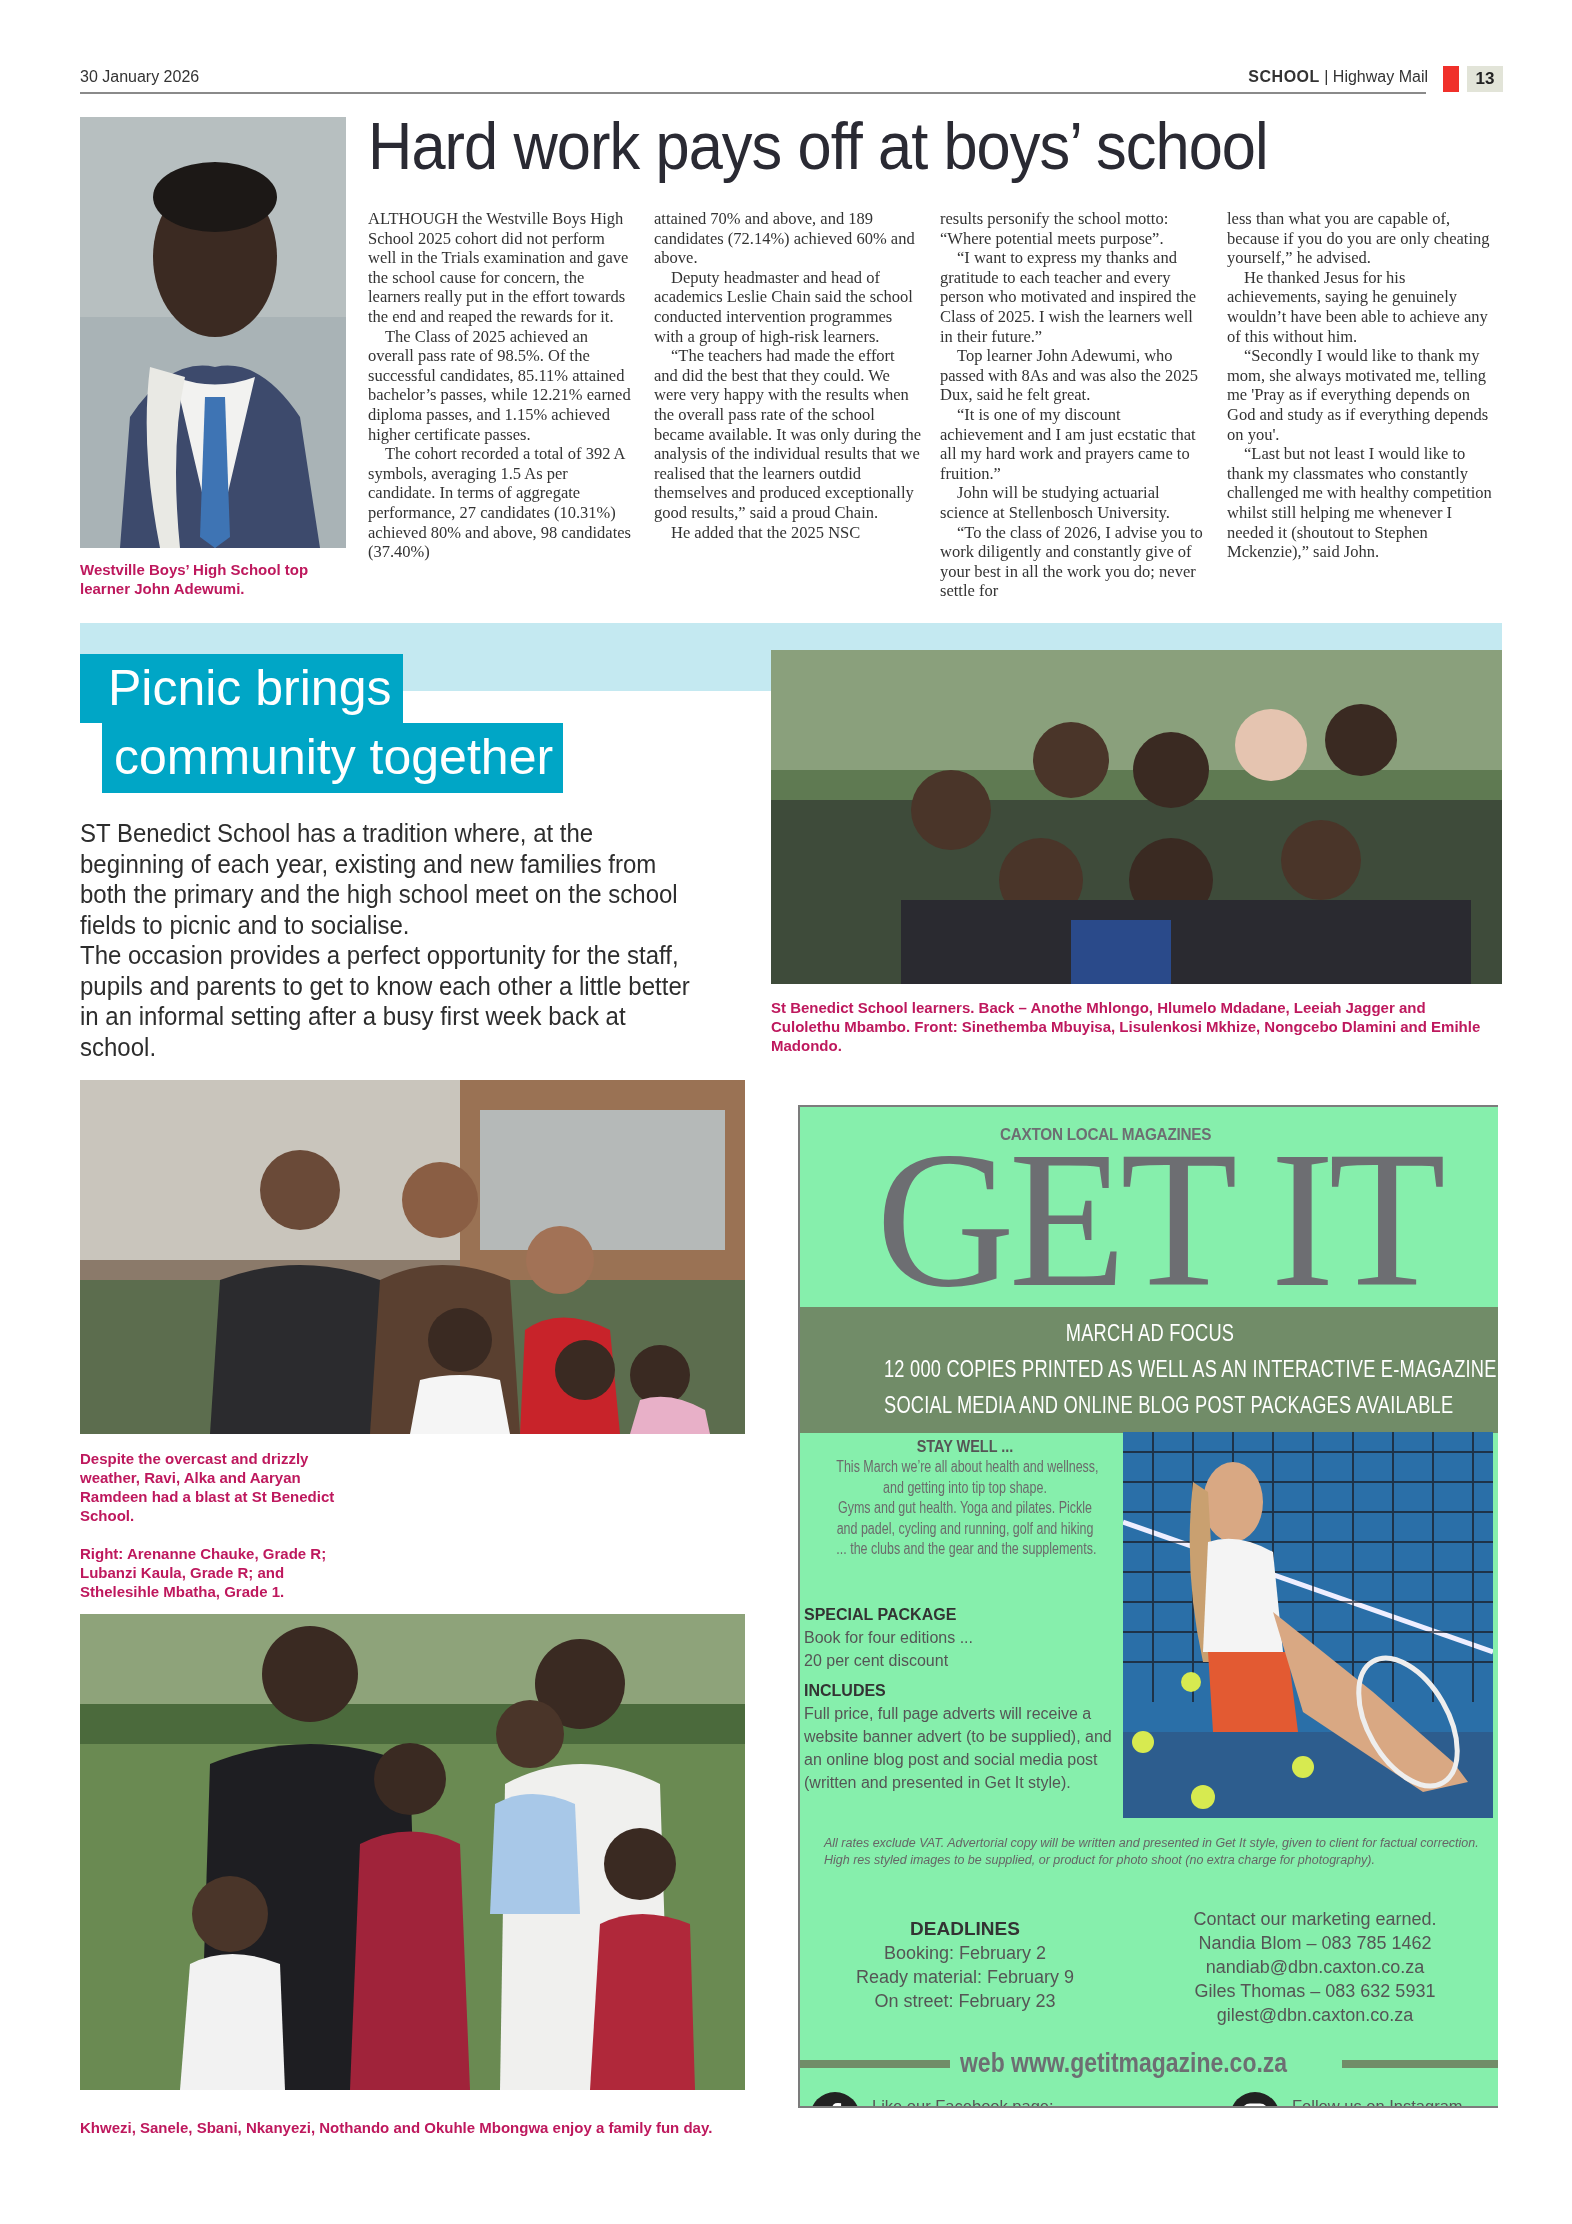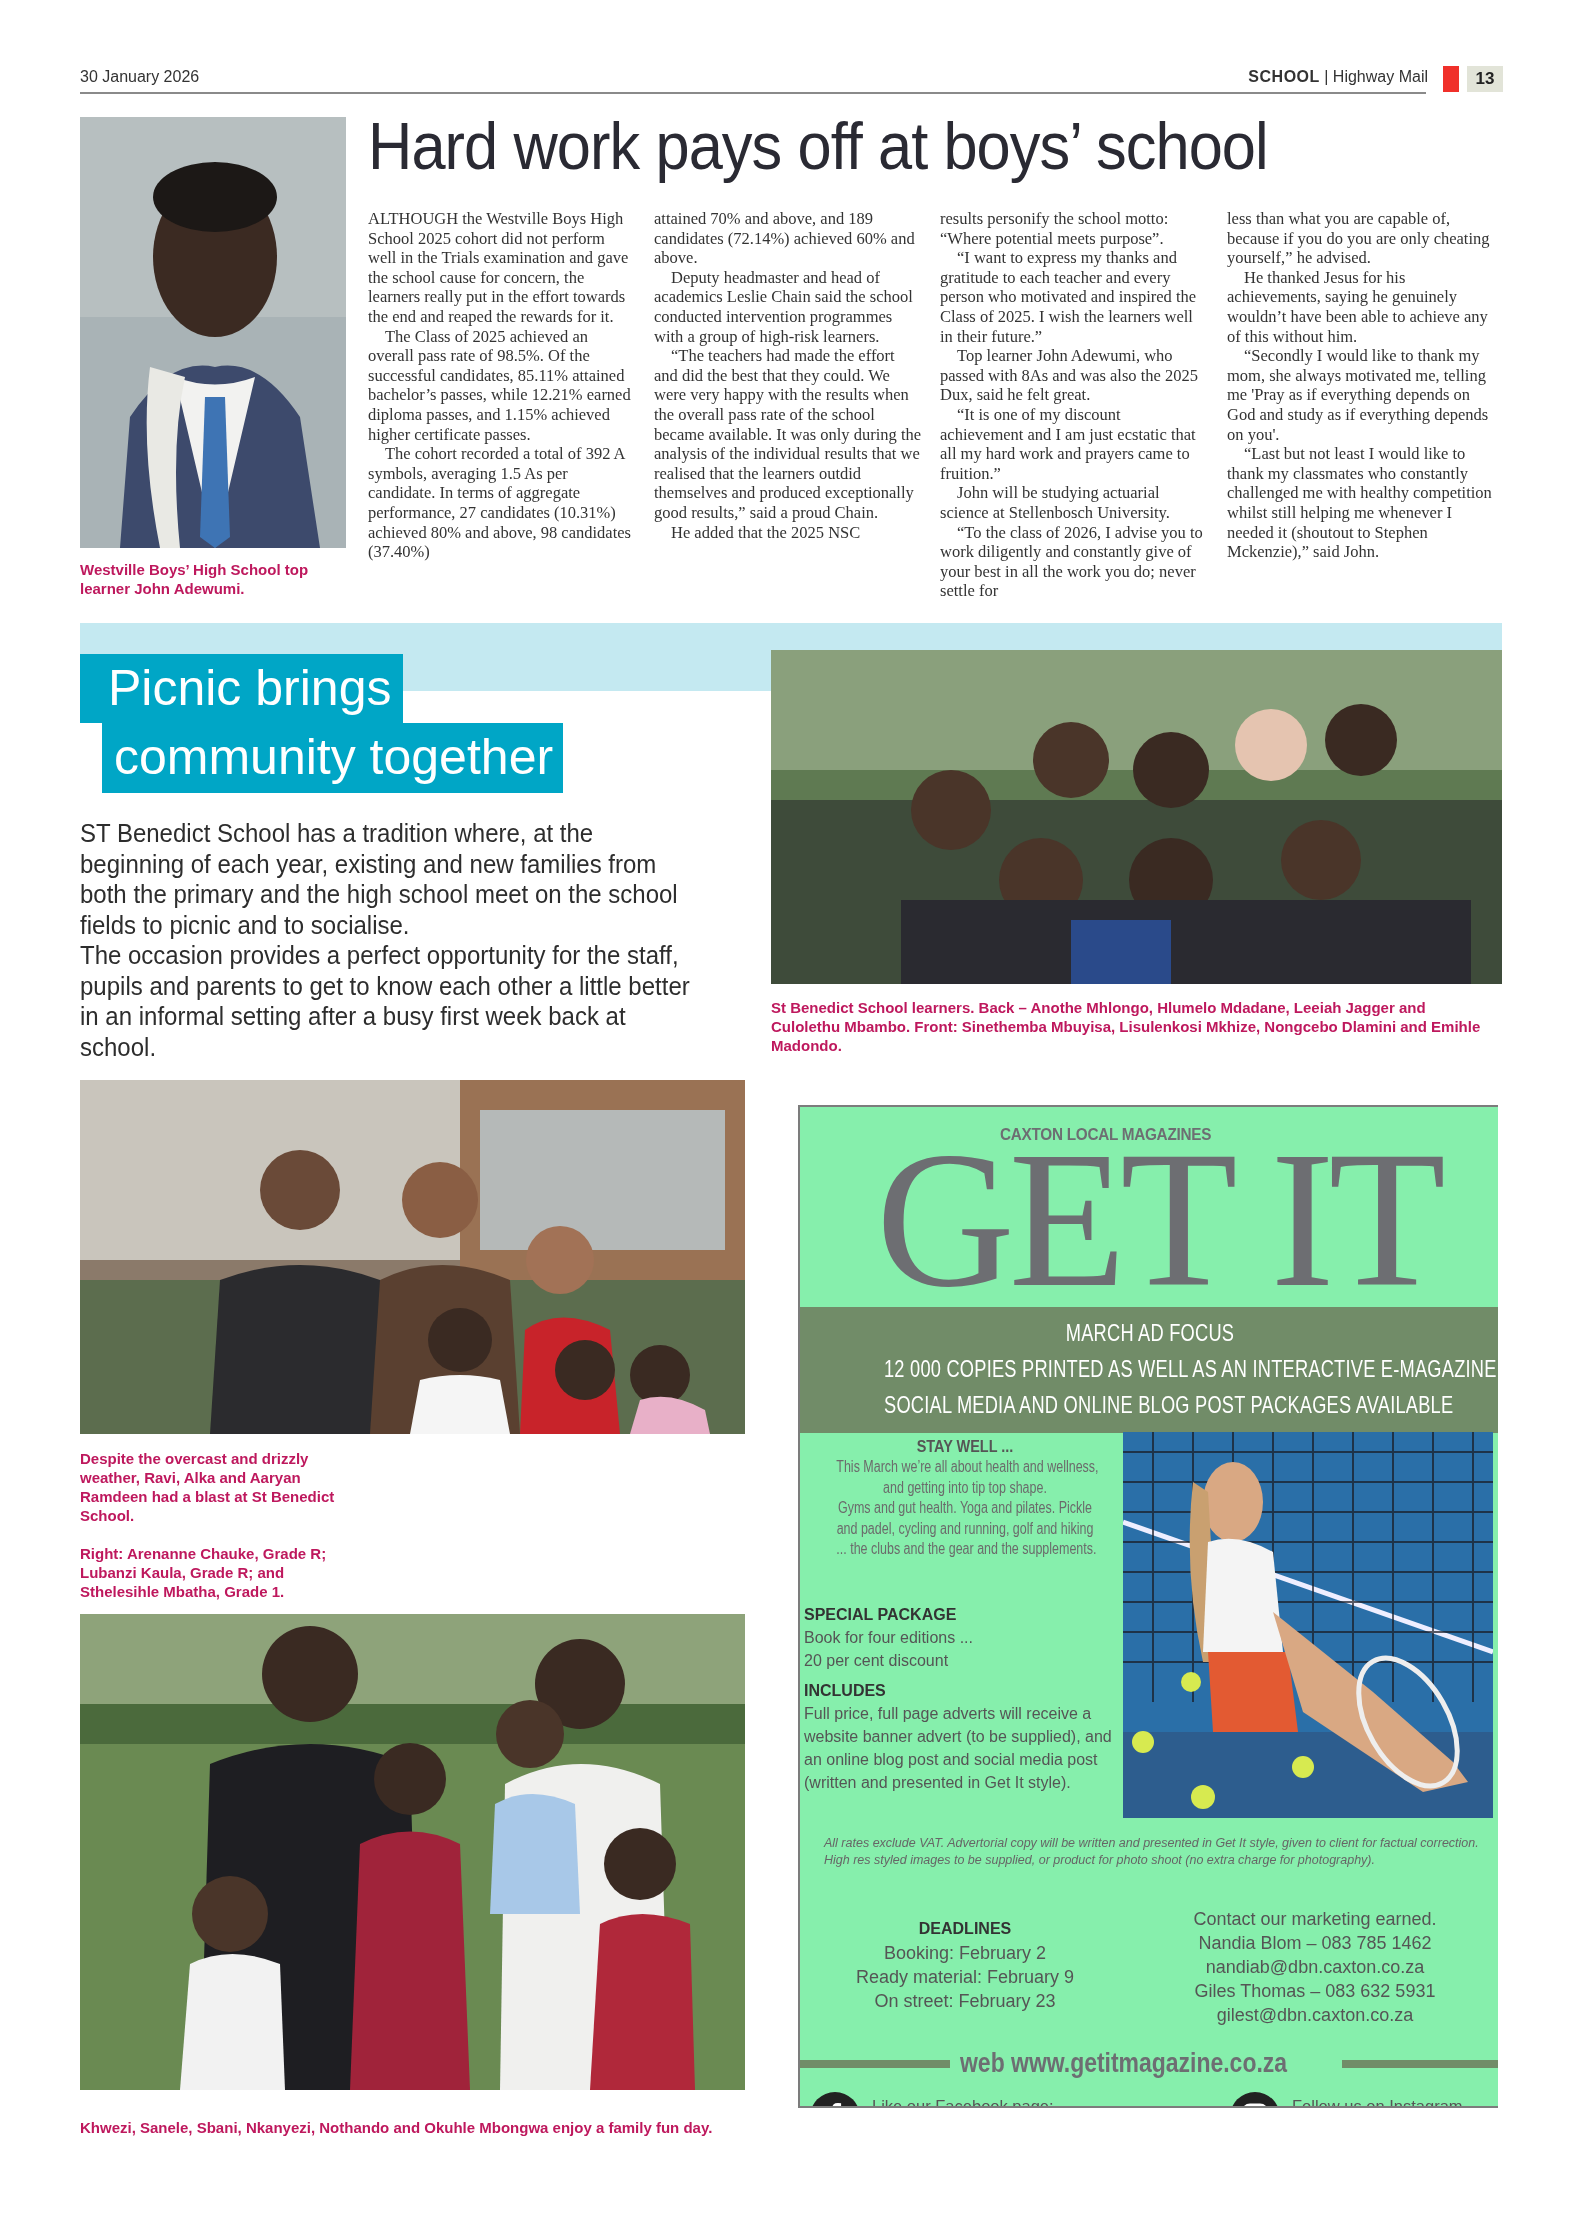--- a/index.html
+++ b/index.html
@@ -41,21 +41,21 @@
   .ad-green .first { padding-top: 8px; }
   .ad-stay { position: absolute; left: 0; top: 330px; width: 330px; text-align: center; color: #6b6b6b; }
   .ad-stay .h { font-weight: bold; font-size: 17px; color: #555; transform: scaleX(0.85); }
   .ad-stay .t { font-size: 16px; line-height: 20.5px; transform: scaleX(0.78); white-space: nowrap; }
   .ad-pkg { position: absolute; left: 4px; top: 497px; width: 330px; color: #555; }
   .ad-pkg .h { font-weight: bold; font-size: 16px; color: #333; line-height: 22px; }
   .ad-pkg .t { font-size: 16px; line-height: 23px; color: #555; }
   .ad-photo { position: absolute; left: 323px; top: 325px; width: 370px; height: 386px; }
   .ad-fine { position: absolute; left: 4px; top: 728px; width: 680px; font-style: italic; font-size: 12.5px; line-height: 17px; color: #666; margin-left: 20px; }
   .ad-dead { position: absolute; left: 0; top: 810px; width: 330px; text-align: center; color: #555; }
-  .ad-dead .h { font-weight: bold; font-size: 16px; color: #333; line-height: 24px; }
+  .ad-dead .h { font-weight: bold; font-size: 19px; color: #333; line-height: 24px; }
   .ad-dead .t { font-size: 18px; line-height: 24px; }
   .ad-contact { position: absolute; left: 340px; top: 800px; width: 350px; text-align: center; color: #555; font-size: 18px; line-height: 24px; }
   .ad-web { position: absolute; left: 0; top: 940px; width: 700px; height: 32px; }
   .ad-web .bar { position: absolute; top: 13px; height: 8px; background: #718c68; }
   .ad-web .txt { position: absolute; left: 160px; top: 0; font-size: 28px; font-weight: bold; color: #6d6e72; line-height: 32px; transform: scaleX(0.82); transform-origin: left top; white-space: nowrap; }
   .ad-web .txt b { font-weight: bold; }
   .ad-social { position: absolute; top: 985px; display: flex; align-items: center; gap: 12px; color: #555; font-size: 16.5px; line-height: 21px; }
   .icon-circle { width: 50px; height: 50px; border-radius: 50%; background: #222; display: flex; align-items: center; justify-content: center; color: #fff; font-weight: bold; font-size: 36px; font-family: "Liberation Sans", sans-serif; }
 </style>
 </head>

